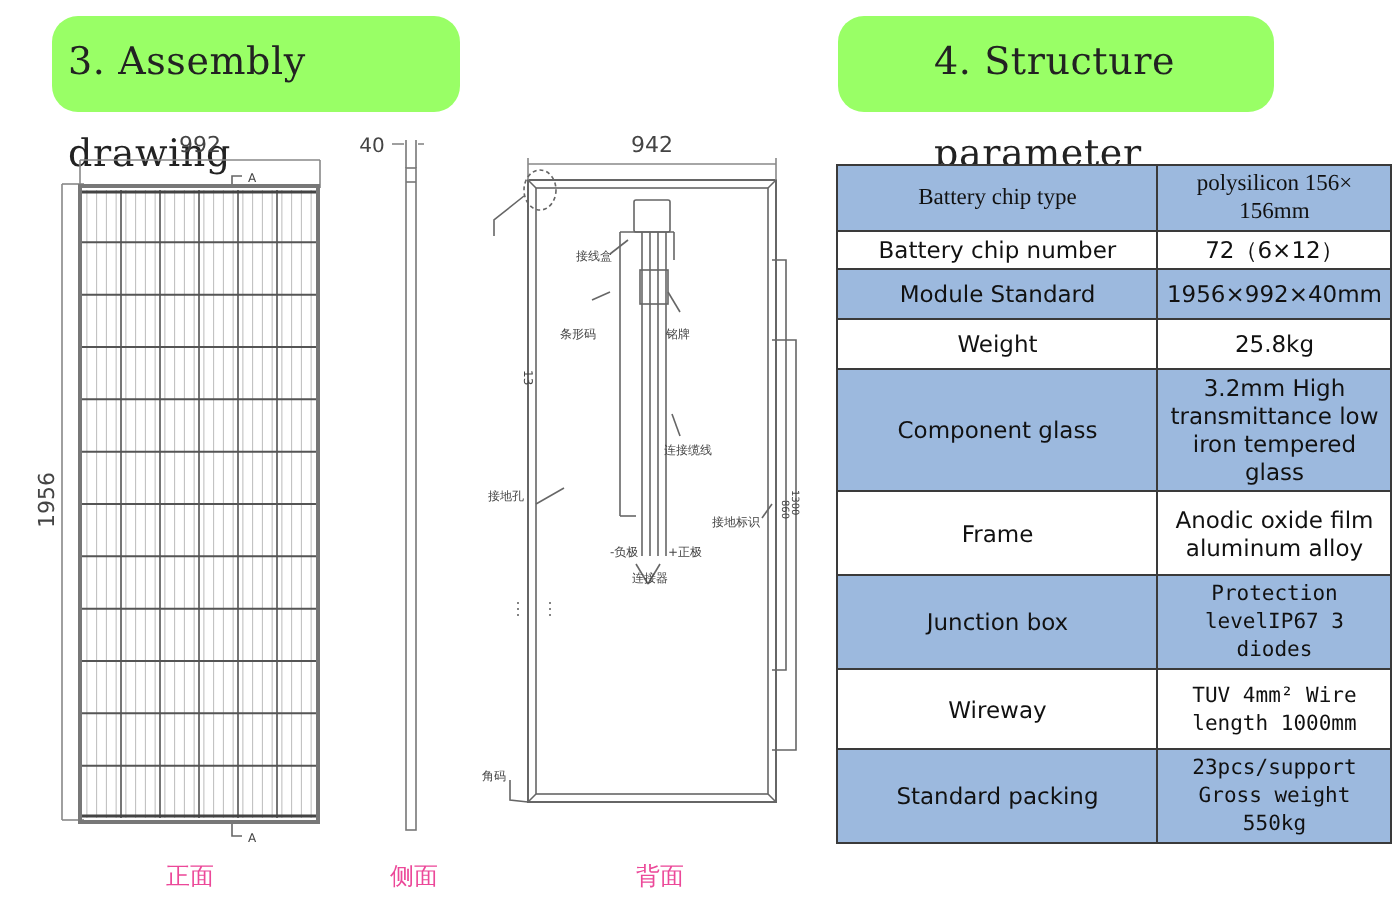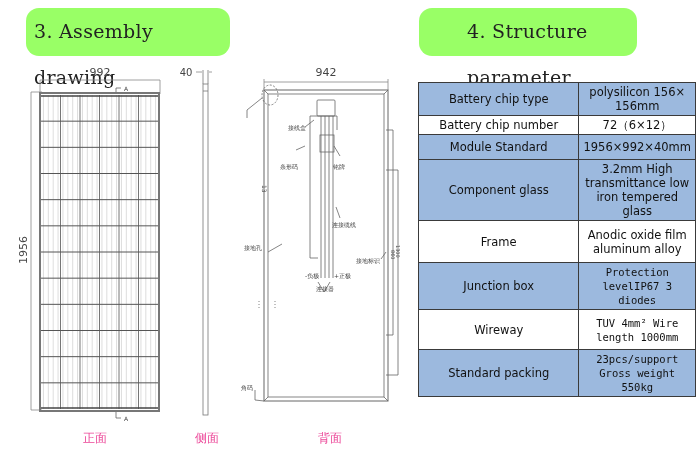--- a/index.html
+++ b/index.html
@@ -172,32 +172,36 @@
       <text x="0" y="0" font-size="6" transform="translate(262,125) rotate(90)">13</text>
     </g>
   </svg>
   <div class="caption" style="left:83px; top:370px;">正面</div>
   <div class="caption" style="left:195px; top:370px;">侧面</div>
   <div class="caption" style="left:318px; top:370px;">背面</div>
 </div>
 
 <table class="spec">
   <tbody id="spec-body">
-      <tr class="blue" style="height: 28px;">
+      <tr class="blue" style="height: 28px; font-family: Liberation Serif, serif;">
         <td class="k">Battery chip type</td>
         <td>polysilicon 156× 156mm</td>
       </tr>
       <tr class="white" style="height: 17px;">
         <td class="k">Battery chip number</td>
         <td>72（6×12）</td>
       </tr>
       <tr class="blue" style="height: 25px;">
         <td class="k">Module Standard</td>
         <td>1956×992×40mm</td>
       </tr>
+      <tr class="white" style="height: 25px;">
+        <td class="k">Weight</td>
+        <td>25.8kg</td>
+      </tr>
       <tr class="blue" style="height: 55px;">
         <td class="k">Component glass</td>
         <td>3.2mm High transmittance low iron tempered glass</td>
       </tr>
       <tr class="white" style="height: 42px;">
         <td class="k">Frame</td>
         <td>Anodic oxide film aluminum alloy</td>
       </tr>
       <tr class="blue" style="height: 38px;">
         <td class="k">Junction box</td>

